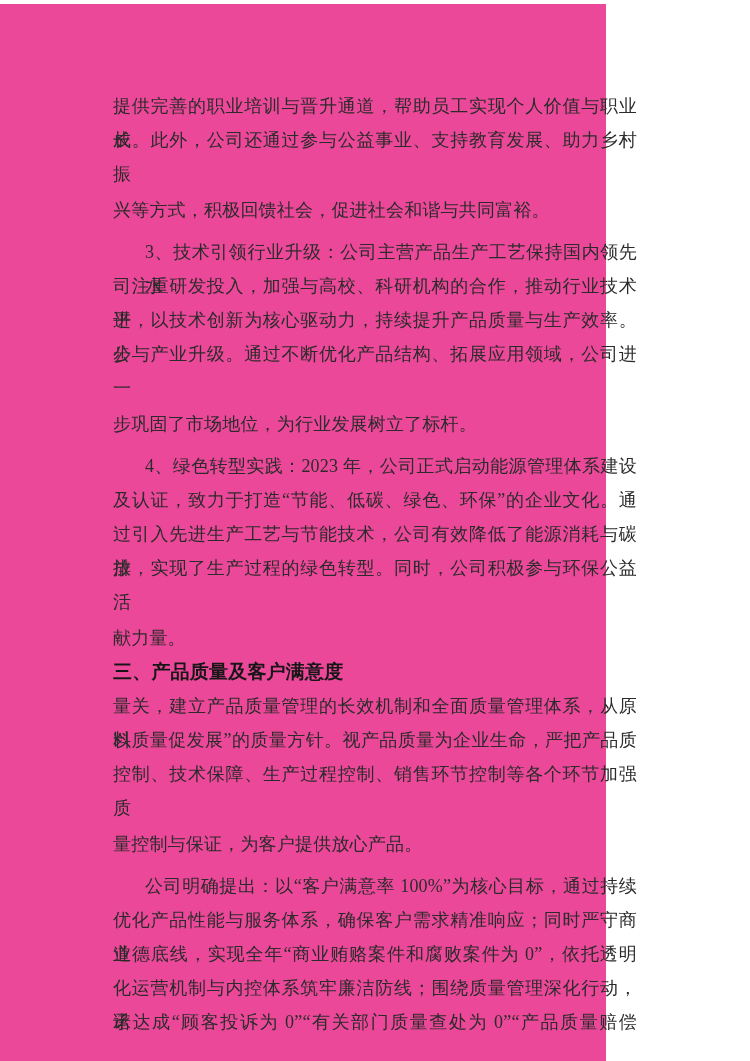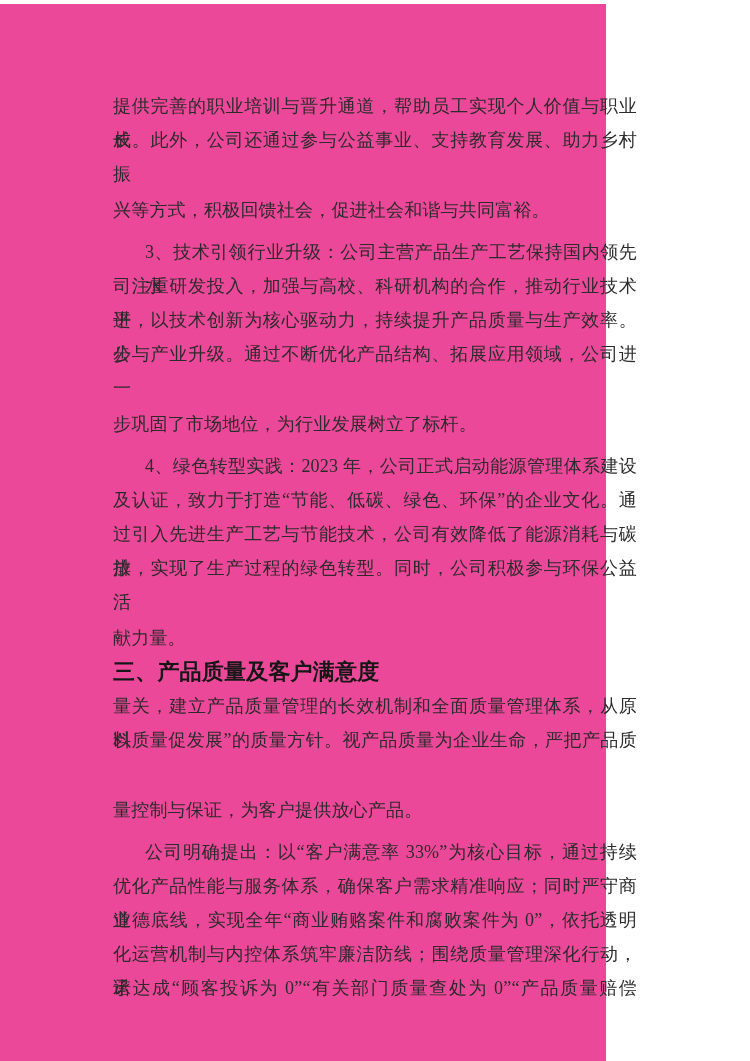--- a/index.html
+++ b/index.html
@@ -37,21 +37,21 @@
     text-align-last: justify;
     text-justify: inter-character;
     letter-spacing: 0.2px;
   }
   .line.fill { text-align-last: justify; white-space: normal; }
   .line.end  { text-align: center; text-align-last: left; margin-top: 36px; }
   .line.indent { padding-left: 32px; margin-top: 8px; }
   .line.heading {
     font-weight: 700;
     color: #161616;
-    font-size: 22px;
+    font-size: 19px;
     text-align: left;
     text-align-last: left;
   }
 </style>
 </head>
 <body>
 
 <div class="page">
   <div class="text-block" id="text-block">
       <div class="line fill">提供完善的职业培训与晋升通道，帮助员工实现个人价值与职业成</div>
@@ -63,20 +63,21 @@
       <div class="line fill">步与产业升级。通过不断优化产品结构、拓展应用领域，公司进一</div>
       <div class="line end">步巩固了市场地位，为行业发展树立了标杆。</div>
       <div class="line fill indent">4、绿色转型实践：2023 年，公司正式启动能源管理体系建设</div>
       <div class="line fill">及认证，致力于打造“节能、低碳、绿色、环保”的企业文化。通</div>
       <div class="line fill">过引入先进生产工艺与节能技术，公司有效降低了能源消耗与碳排</div>
       <div class="line fill">放，实现了生产过程的绿色转型。同时，公司积极参与环保公益活</div>
       <div class="line end">献力量。</div>
       <div class="line heading">三、产品质量及客户满意度</div>
       <div class="line fill">量关，建立产品质量管理的长效机制和全面质量管理体系，从原料</div>
       <div class="line fill">以质量促发展”的质量方针。视产品质量为企业生命，严把产品质</div>
+      <div class="line fill">控制、技术保障、生产过程控制、销售环节控制等各个环节加强质</div>
       <div class="line end">量控制与保证，为客户提供放心产品。</div>
-      <div class="line fill indent">公司明确提出：以“客户满意率 33%”为核心目标，通过持续</div>
+      <div class="line fill indent">公司明确提出：以“客户满意率 100%”为核心目标，通过持续</div>
       <div class="line fill">优化产品性能与服务体系，确保客户需求精准响应；同时严守商业</div>
       <div class="line fill">道德底线，实现全年“商业贿赂案件和腐败案件为 0”，依托透明</div>
       <div class="line fill">化运营机制与内控体系筑牢廉洁防线；围绕质量管理深化行动，承</div>
       <div class="line fill">诺达成“顾客投诉为 0”“有关部门质量查处为 0”“产品质量赔偿</div>
     </div>
 </div>
 
 </body></html>

